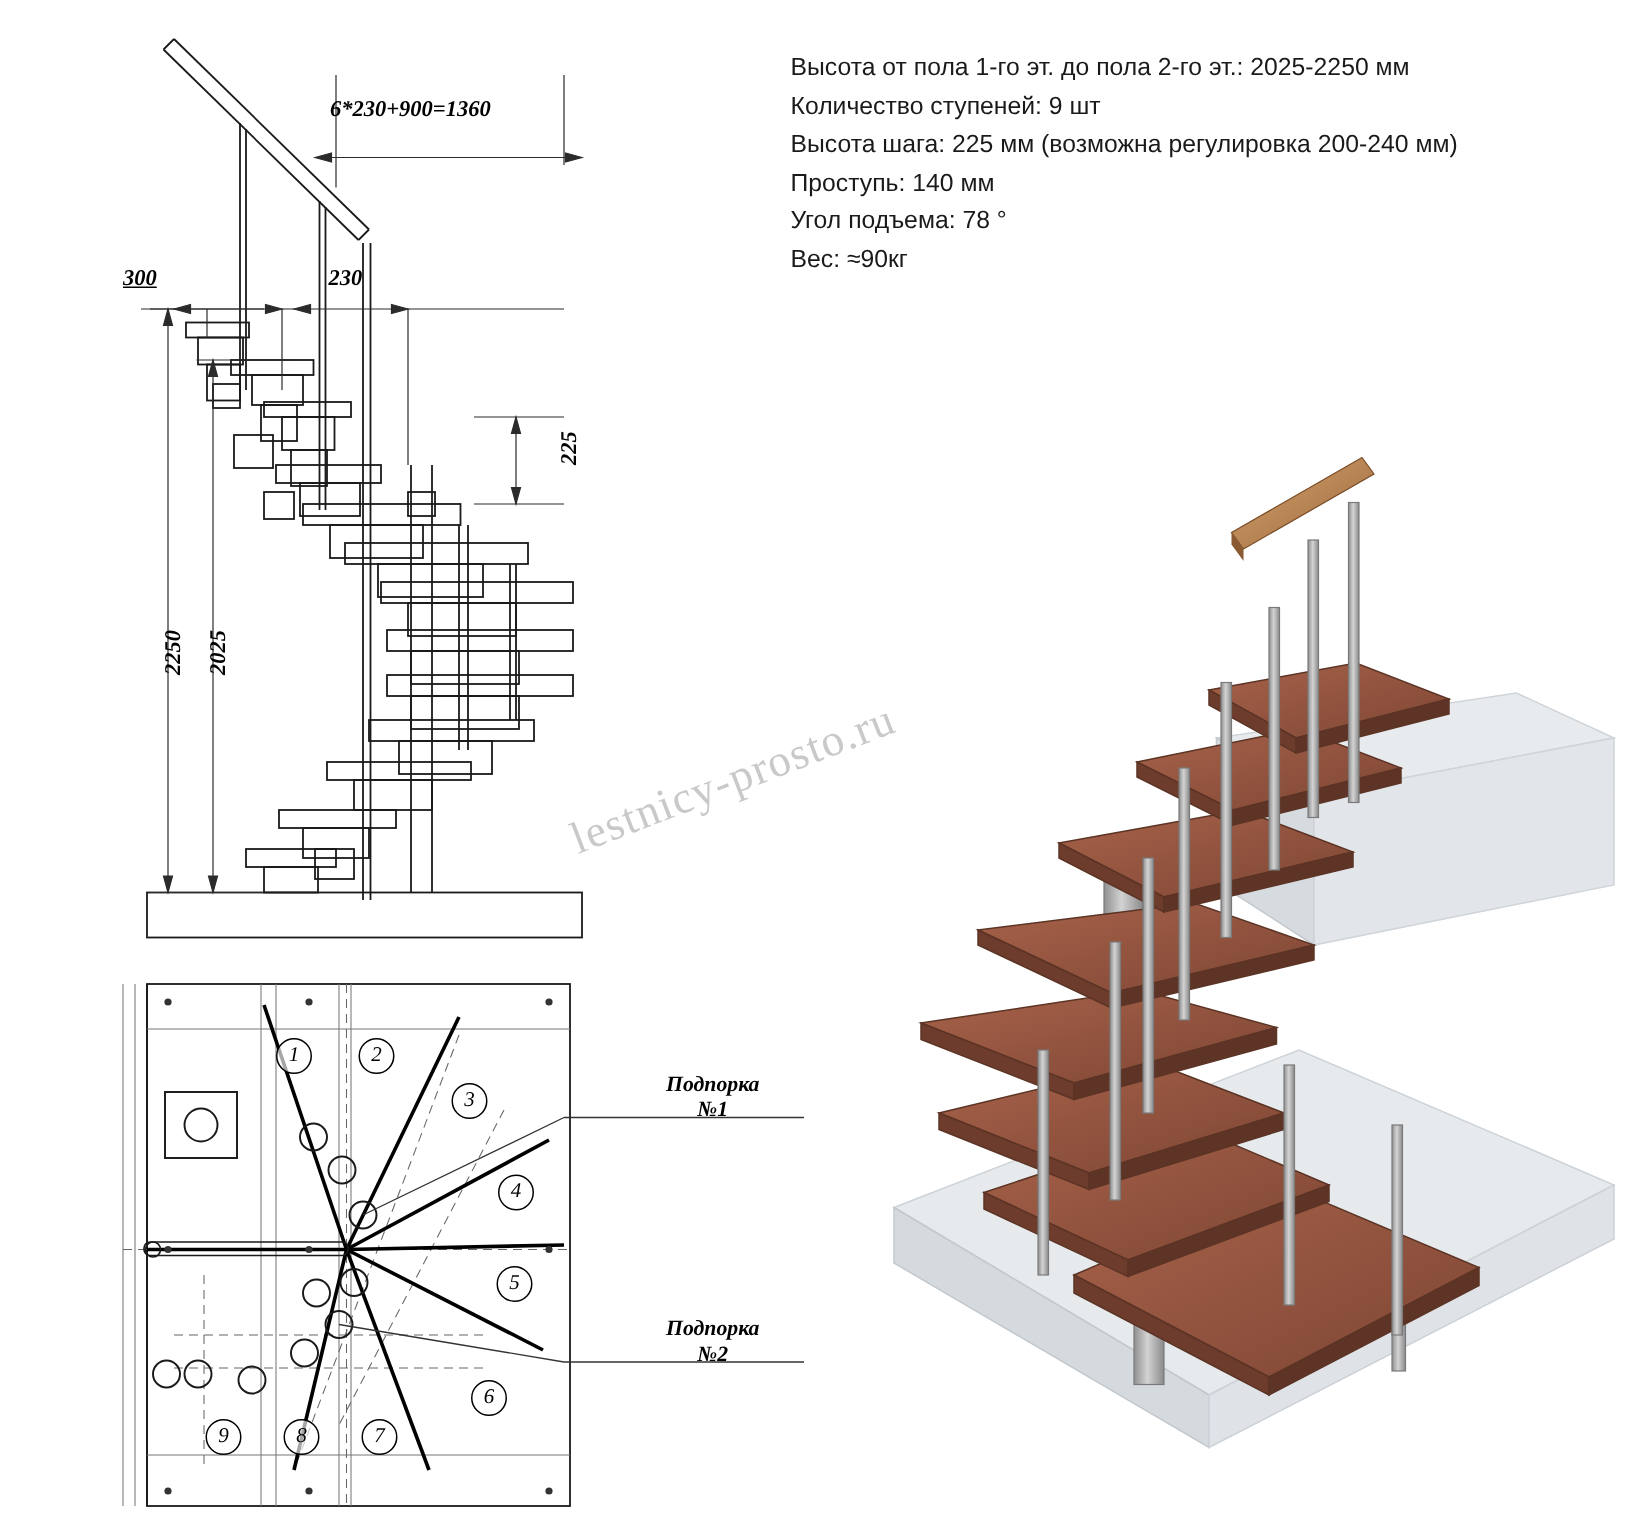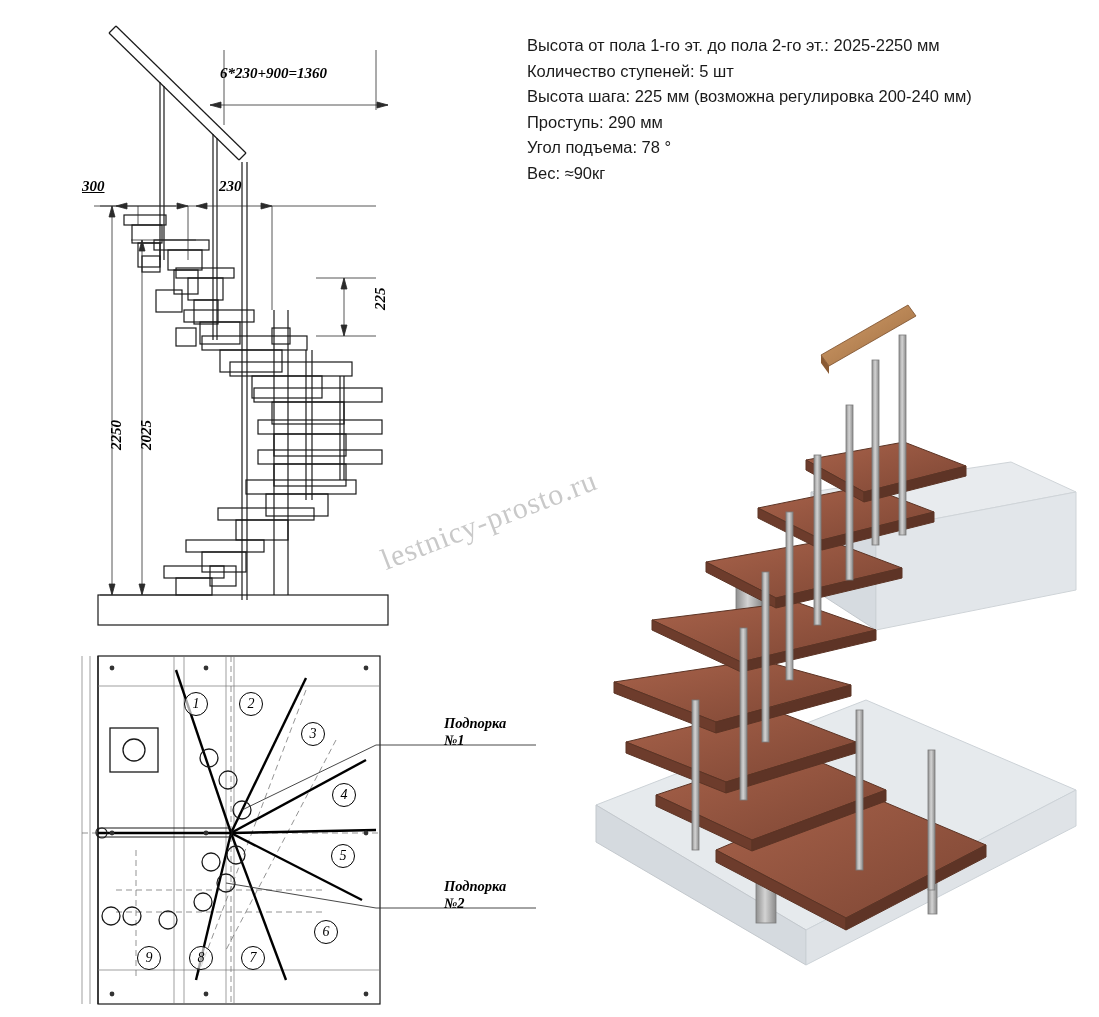--- a/index.html
+++ b/index.html
@@ -67,20 +67,21 @@
   }
   .plan-note {
     position: absolute;
     font-family: "Liberation Serif", serif;
     font-style: italic;
     font-weight: bold;
     font-size: 14.5px;
     color: #000;
     line-height: 17px;
     white-space: nowrap;
+    text-align: center;
   }
   .step-num {
     position: absolute;
     width: 22px;
     height: 22px;
     border: 1.2px solid #000;
     border-radius: 50%;
     font-family: "Liberation Serif", serif;
     font-style: italic;
     font-size: 14px;
@@ -114,23 +115,23 @@
     user-select: none;
   }
 </style>
 </head>
 <body>
 
 <div class="page">
 
   <div class="spec">
     <div class="spec-line">Высота от пола 1-го эт. до пола 2-го эт.: 2025-2250 мм</div>
-    <div class="spec-line">Количество ступеней: 5 шт</div>
+    <div class="spec-line">Количество ступеней: 9 шт</div>
     <div class="spec-line">Высота шага: 225 мм (возможна регулировка 200-240 мм)</div>
-    <div class="spec-line">Проступь: 290 мм</div>
+    <div class="spec-line">Проступь: 140 мм</div>
     <div class="spec-line">Угол подъема: 78 °</div>
     <div class="spec-line">Вес: ≈90кг</div>
   </div>
 
   <div class="elevation">
     <svg width="400" height="630" viewBox="0 0 400 630">
       <g stroke="#1a1a1a" fill="none" stroke-width="1.2">
 
         <line x1="33" y1="23" x2="163" y2="150"></line>
         <line x1="40" y1="16" x2="170" y2="143"></line>

